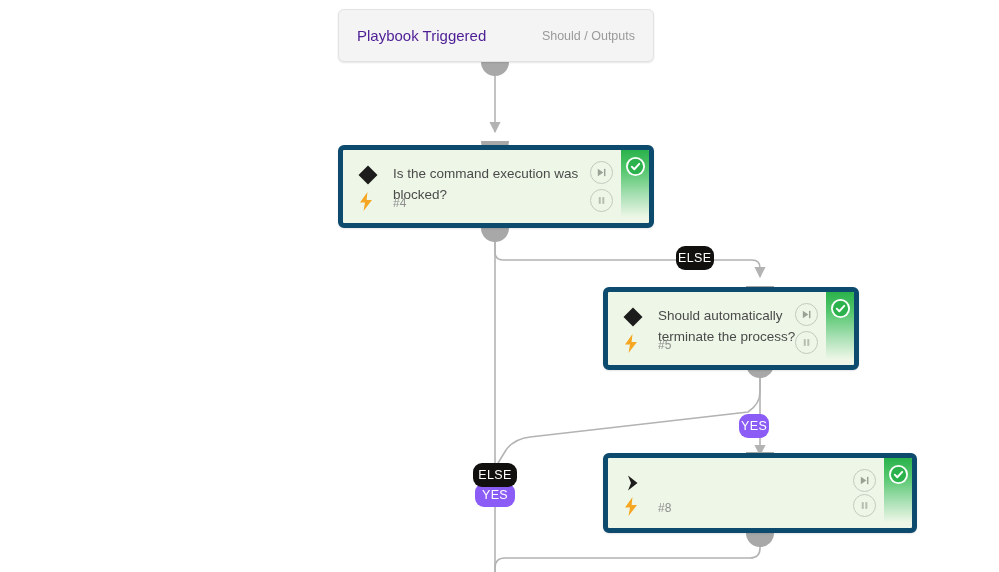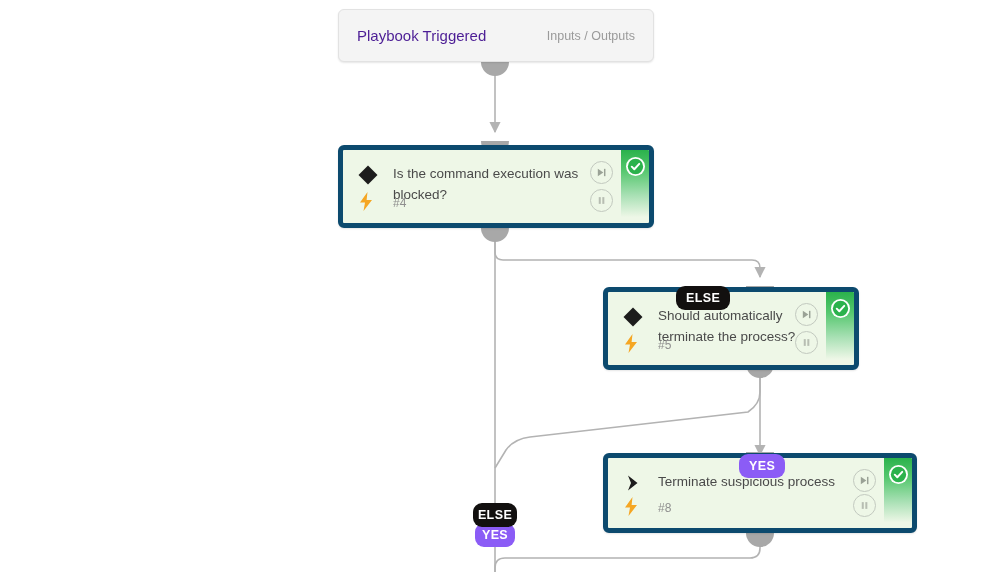--- a/index.html
+++ b/index.html
@@ -142,30 +142,29 @@
   }
   .ctrl.step { right: 36px; top: 11px; }
   .ctrl.pause { right: 36px; bottom: 11px; }
 
   
   .edge-label {
     position: absolute;
     z-index: 5;
     border-radius: 9px;
     font-size: 12.5px;
-    font-weight: bold;
+    font-weight: normal;
     letter-spacing: 0.4px;
     color: #ffffff;
     display: flex;
     align-items: center;
     justify-content: center;
     height: 24px;
-    padding: 0 10px;
+    padding: 0 2px;
     box-sizing: border-box;
-    margin-top: 40px;
   }
   .edge-label.else { background: #12100f; }
   .edge-label.yes  { background: #8b5cf6; }
 </style>
 </head>
 <body>
 
 <div id="canvas">
 
   <svg id="edges" viewBox="0 0 999 572" width="999" height="572">
@@ -196,21 +195,21 @@
       <path d="M 481 228 A 14 14 0 0 0 509 228 Z"></path>
       <path d="M 746 286 A 14 14 0 0 0 774 286 Z"></path>
       <path d="M 746 364 A 14 14 0 0 0 774 364 Z"></path>
       <path d="M 746 452 A 14 14 0 0 0 774 452 Z"></path>
       <path d="M 746 533 A 14 14 0 0 0 774 533 Z"></path>
     </g>
   </svg>
 
   <div class="node trigger" style="left:338px; top:9px; width:316px; height:53px;">
     <span class="trigger-title">Playbook Triggered</span>
-    <span class="trigger-io">Inputs / Outputs</span>
+    <span class="trigger-io">Should / Outputs</span>
   </div>
 
   <div class="node" style="left:338px; top:145px; width:316px; height:83px;">
     <div class="node-body">
       <div class="status-strip"></div>
       <div class="status-badge">
         <svg width="17" height="17" viewBox="0 0 20 20">
           <circle cx="10" cy="10" r="9" fill="#2bb24c"></circle>
           <path d="M5.6 10.2 L8.6 13.2 L14.4 6.9" fill="none" stroke="#ffffff" stroke-width="2.3" stroke-linecap="round" stroke-linejoin="round"></path>
         </svg>
@@ -306,21 +305,20 @@
           <path d="M5.6 10.2 L8.6 13.2 L14.4 6.9" fill="none" stroke="#ffffff" stroke-width="2.3" stroke-linecap="round" stroke-linejoin="round"></path>
         </svg>
       </div>
 
       <div class="node-type-icon">
         <svg width="20" height="20" viewBox="0 0 20 20">
           <path d="M5 2.5 L14.5 10 L5 17.5 L8 10 Z" fill="#1c1c1c"></path>
         </svg>
       </div>
 
-      <div class="node-title">Terminate suspicious process</div>
 
       <div class="node-bolt">
         <svg width="14" height="19" viewBox="0 0 14 19">
           <path d="M8.5 0 L1 10.5 L6 10.5 L4.5 19 L13 8 L7.6 8 Z" fill="#f5a623"></path>
         </svg>
       </div>
 
       <div class="node-id">#8</div>
 
       <div class="ctrl step">

